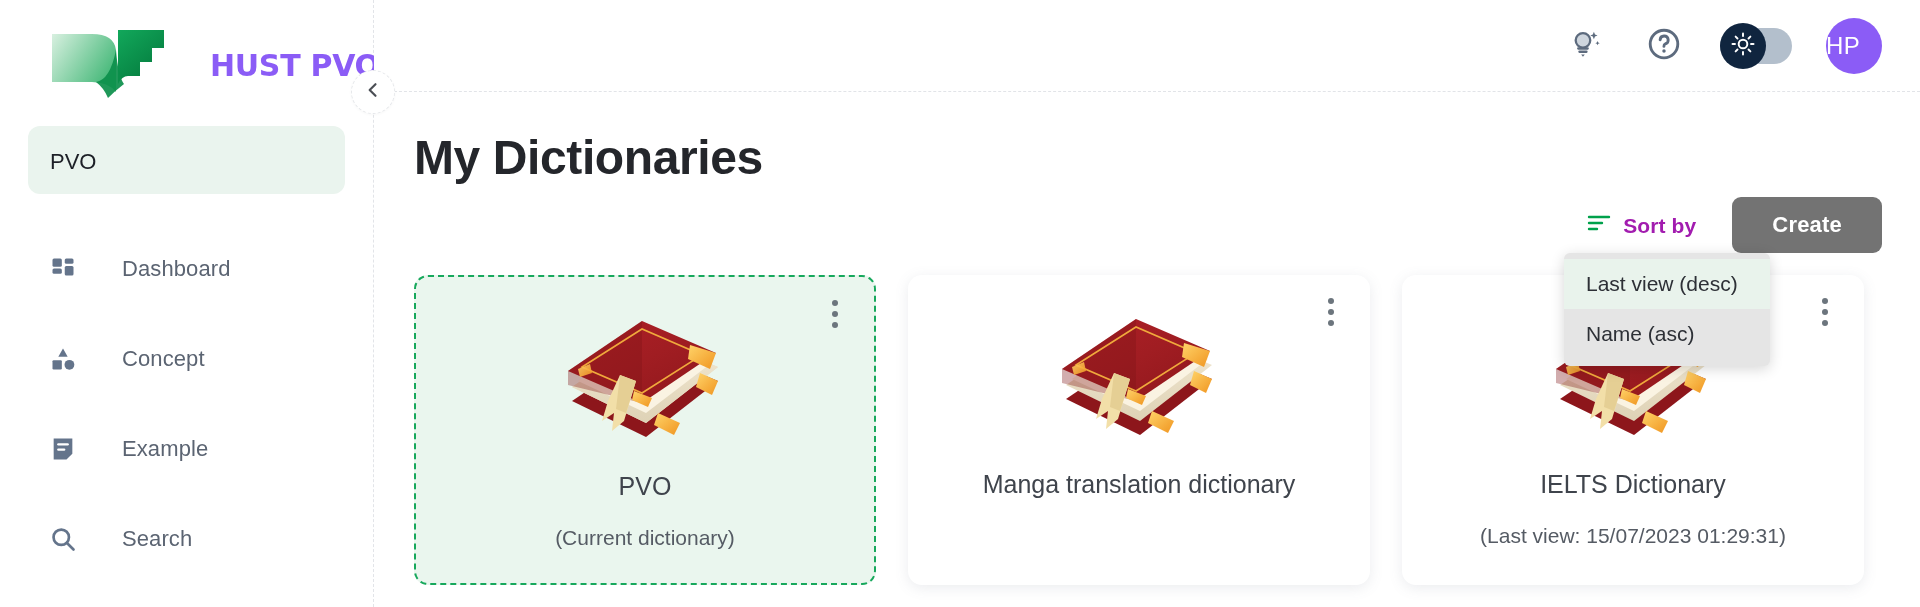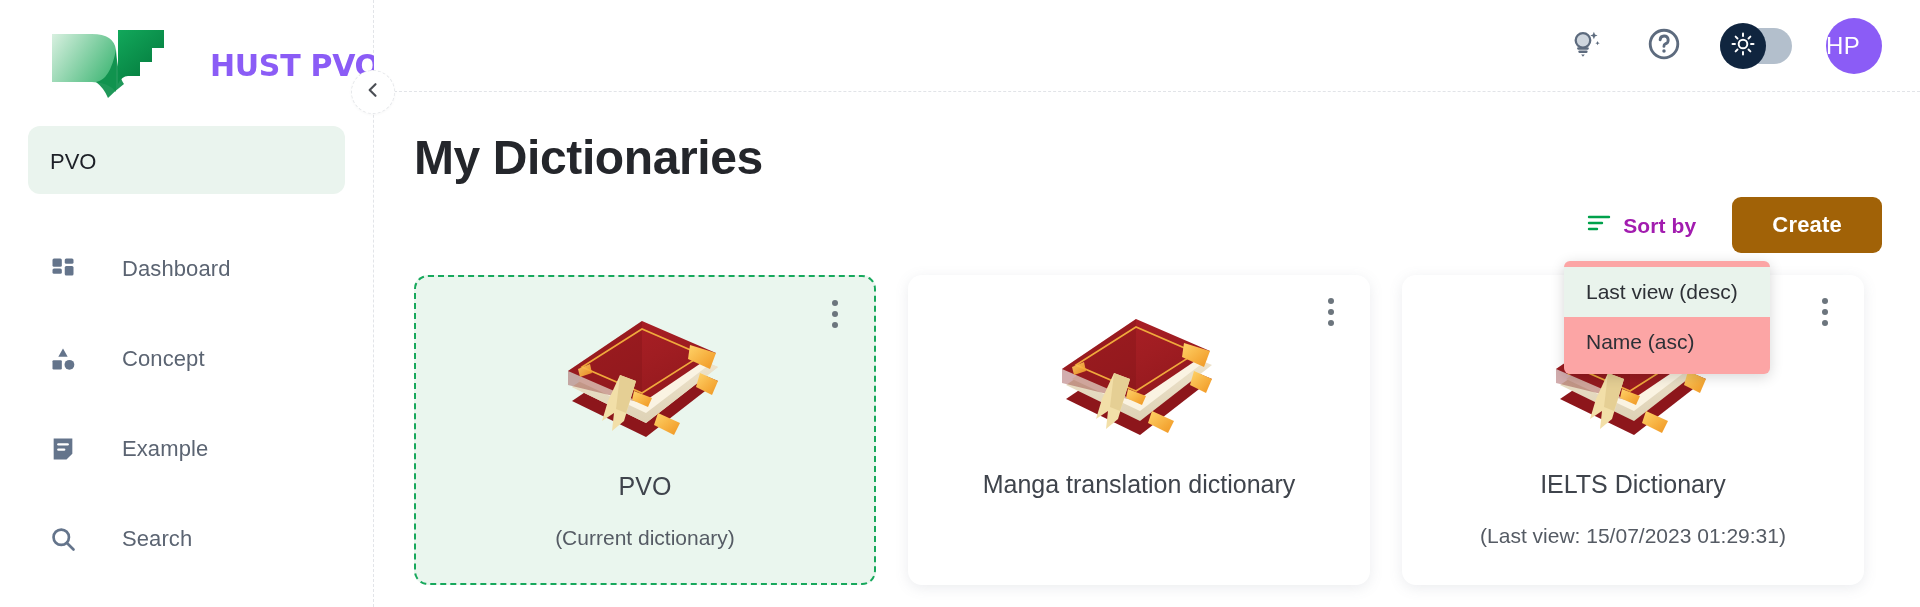--- a/index.html
+++ b/index.html
@@ -207,40 +207,40 @@
     align-items: flex-end;
     gap: 12px;
     color: #a21caf;
     font-size: 21px;
     font-weight: 700;
     cursor: pointer;
     letter-spacing: 0.1px;
   }
 
   .create-btn {
-    background: #a16207;
+    background: #737373;
     color: #fff;
     border: none;
     border-radius: 9px;
     font-size: 22px;
     font-weight: 700;
     padding: 0 40px;
     height: 56px;
     cursor: pointer;
     font-family: "Liberation Sans", sans-serif;
     letter-spacing: 0.2px;
   }
 
   
   .sort-menu {
     position: absolute;
-    top: 64px;
+    top: 56px;
     right: 112px;
     width: 206px;
-    background: #fca5a5;
+    background: #e5e5e5;
     border-radius: 6px;
     box-shadow: 0 3px 14px rgba(0,0,0,0.16);
     overflow: hidden;
     z-index: 60;
     padding: 6px 0;
   }
   .sort-menu-item {
     padding: 11px 22px;
     font-size: 21px;
     color: #2d3036;

